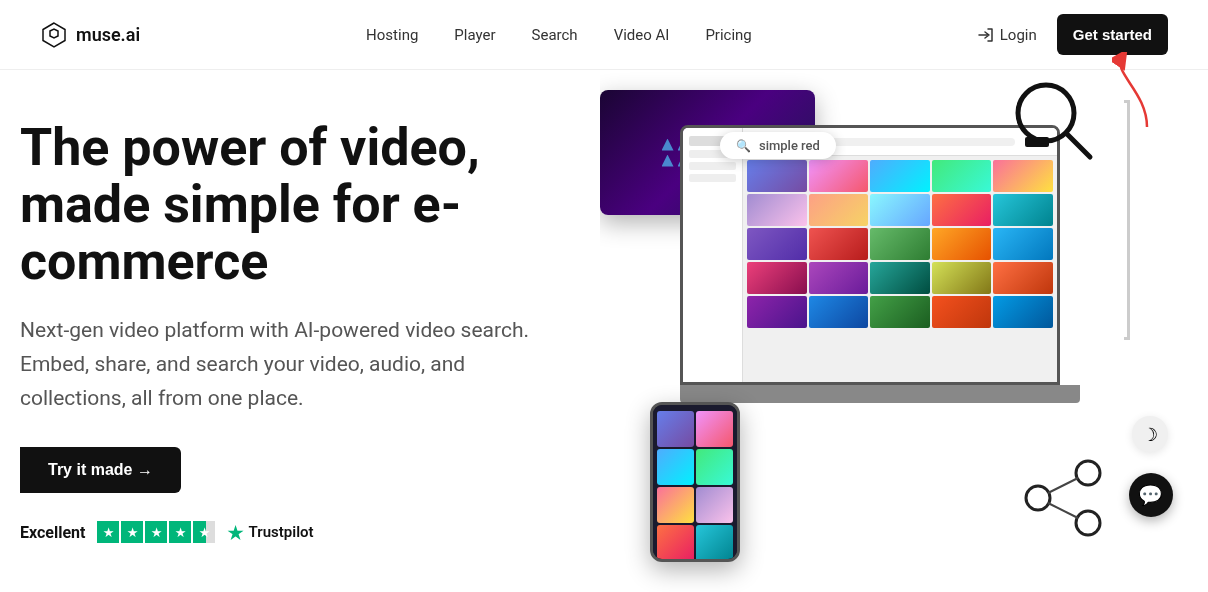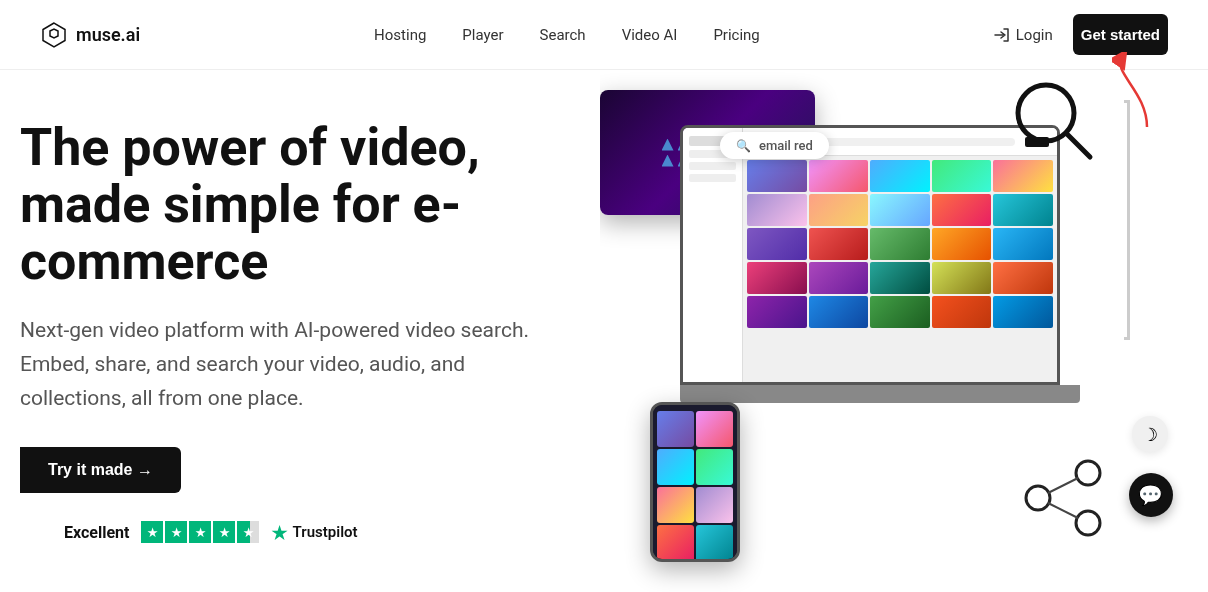--- a/index.html
+++ b/index.html
@@ -43,21 +43,21 @@
       align-items: center;
       gap: 6px;
       text-decoration: none;
       color: #333;
       font-size: 15px;
     }
     .get-started-btn {
       background: #111;
       color: #fff;
       border: none;
-      padding: 12px 8px;
+      padding: 12px 16px;
       border-radius: 6px;
       font-size: 15px;
       font-weight: 600;
       cursor: pointer;
     }
 
     
     .header-right {
       display: flex;
       align-items: center;
@@ -130,21 +130,20 @@
     
     .trustpilot-area {
       display: flex;
       align-items: center;
       gap: 12px;
     }
     .excellent-text {
       font-size: 16px;
       font-weight: 700;
       color: #111;
-      margin-left: 44px;
     }
     .stars {
       display: flex;
       gap: 2px;
     }
     .star {
       width: 22px;
       height: 22px;
       background: #00b67a;
       display: flex;
@@ -458,21 +457,21 @@
           <div class="dot"></div>
           <div class="dot"></div>
           <div class="dot"></div>
           <div class="dot"></div>
         </div>
       </div>
     </div>
 
     <div class="search-bar-overlay" style="position:absolute;top:62px;left:120px;z-index:10;">
       <span class="search-bar-overlay-icon">🔍</span>
-      <span>email red</span>
+      <span>simple red</span>
     </div>
 
     <div class="laptop-mockup" style="position:absolute;top:55px;left:80px;">
       <div class="laptop-screen">
         <div class="laptop-ui">
           <div class="laptop-sidebar" style="background:#fff;padding:4px 2px;">
             <div style="height:10px;background:#ddd;border-radius:2px;margin:4px;"></div>
             <div style="height:8px;background:#eee;border-radius:2px;margin:4px;"></div>
             <div style="height:8px;background:#eee;border-radius:2px;margin:4px;"></div>
             <div style="height:8px;background:#eee;border-radius:2px;margin:4px;"></div>

